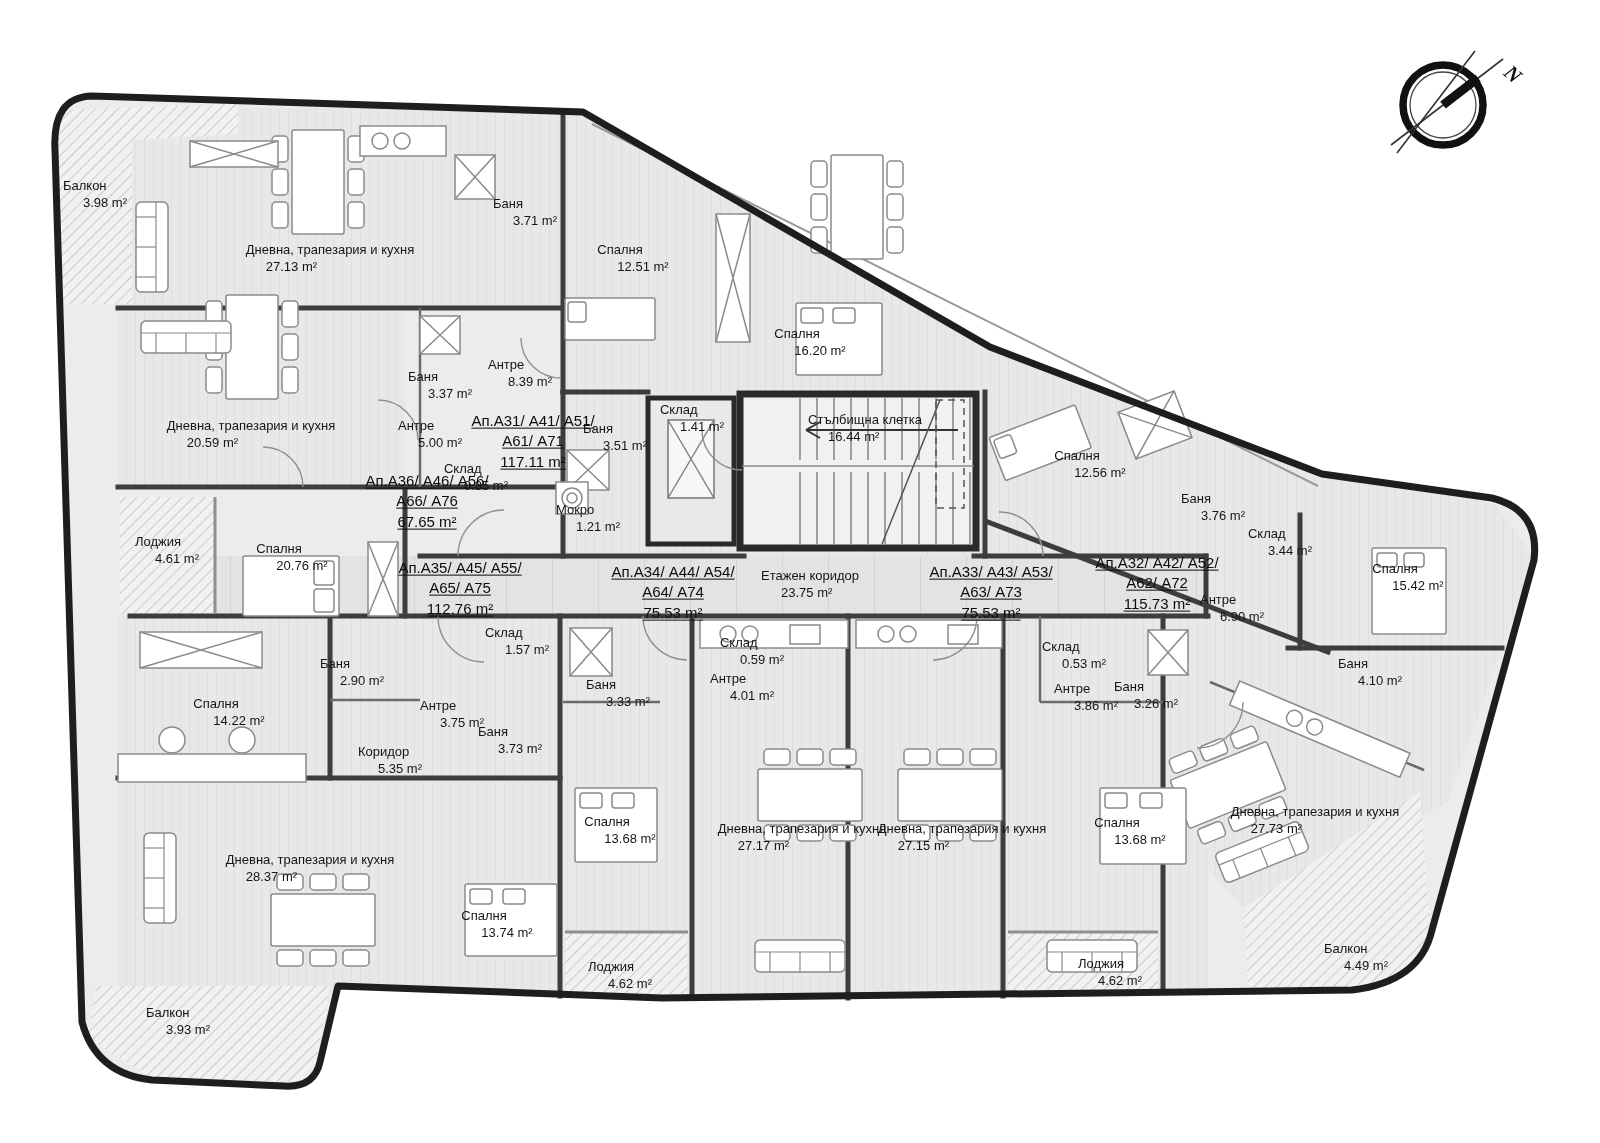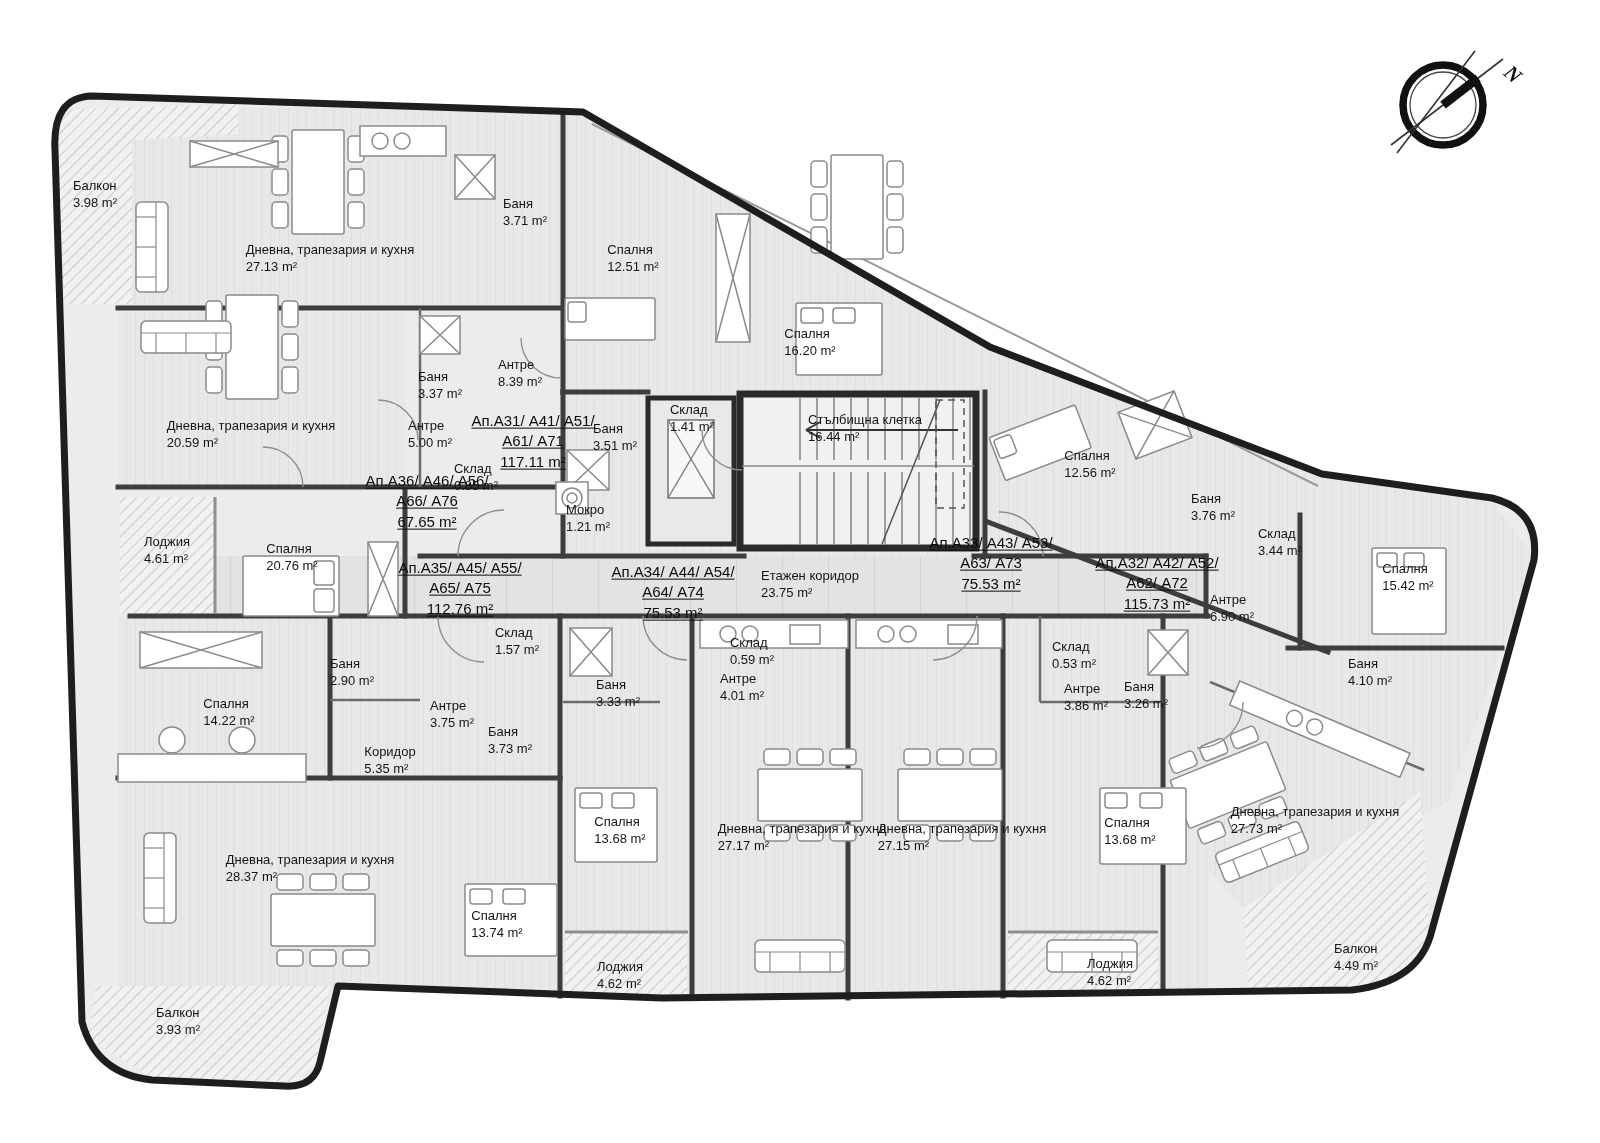--- a/index.html
+++ b/index.html
@@ -8,21 +8,21 @@
   svg{position:absolute;left:0;top:0;}
   .outline{fill:none;stroke:#1e1e1e;stroke-width:7px;stroke-linejoin:round;}
   .wall{stroke:#3d3d3d;stroke-width:5px;fill:none;stroke-linecap:square;}
   .wall-thin{stroke:#6b6b6b;stroke-width:2.5px;fill:none;}
   .win{stroke:#8f8f8f;stroke-width:3px;fill:none;}
   .fn{fill:#ffffff;stroke:#8a8a8a;stroke-width:1.5px;}
   .door{stroke:#909090;stroke-width:1.4px;fill:none;}
   .steps{stroke:#7c7c7c;stroke-width:1.4px;fill:none;}
   .lbl{position:absolute;transform:translate(-50%,-50%);font-size:13px;
        color:#151515;line-height:1.32;white-space:nowrap;z-index:6;}
-  .lbl .ar{display:block;}
+  .lbl .ar{display:block;margin-left:20px;}
   .apt{position:absolute;transform:translate(-50%,-50%);text-align:center;font-size:15px;
        color:#0c0c0c;line-height:1.35;white-space:nowrap;z-index:7;}
   .apt .ln{display:block;text-decoration:underline;text-underline-offset:2px;}
   .compass-n{position:absolute;z-index:8;font-family:"Liberation Serif",serif;
        font-style:italic;font-weight:bold;font-size:21px;color:#111;transform:rotate(42deg);}
 </style>
 </head>
 <body>
 
 <div class="stage">
@@ -326,21 +326,21 @@
 <div class="apt" style="left:460px;top:588px">
       <span class="ln">Ап.А35/ А45/ А55/</span>
       <span class="ln">А65/ А75</span>
       <span class="ln">112.76 m²</span>
     </div>
 <div class="apt" style="left:673px;top:592px">
       <span class="ln">Ап.А34/ А44/ А54/</span>
       <span class="ln">А64/ А74</span>
       <span class="ln">75.53 m²</span>
     </div>
-<div class="apt" style="left:991px;top:563px">
+<div class="apt" style="left:991px;top:592px">
       <span class="ln">Ап.А33/ А43/ А53/</span>
       <span class="ln">А63/ А73</span>
       <span class="ln">75.53 m²</span>
     </div>
 <div class="apt" style="left:1157px;top:583px">
       <span class="ln">Ап.А32/ А42/ А52/</span>
       <span class="ln">А62/ А72</span>
       <span class="ln">115.73 m²</span>
     </div>
 

